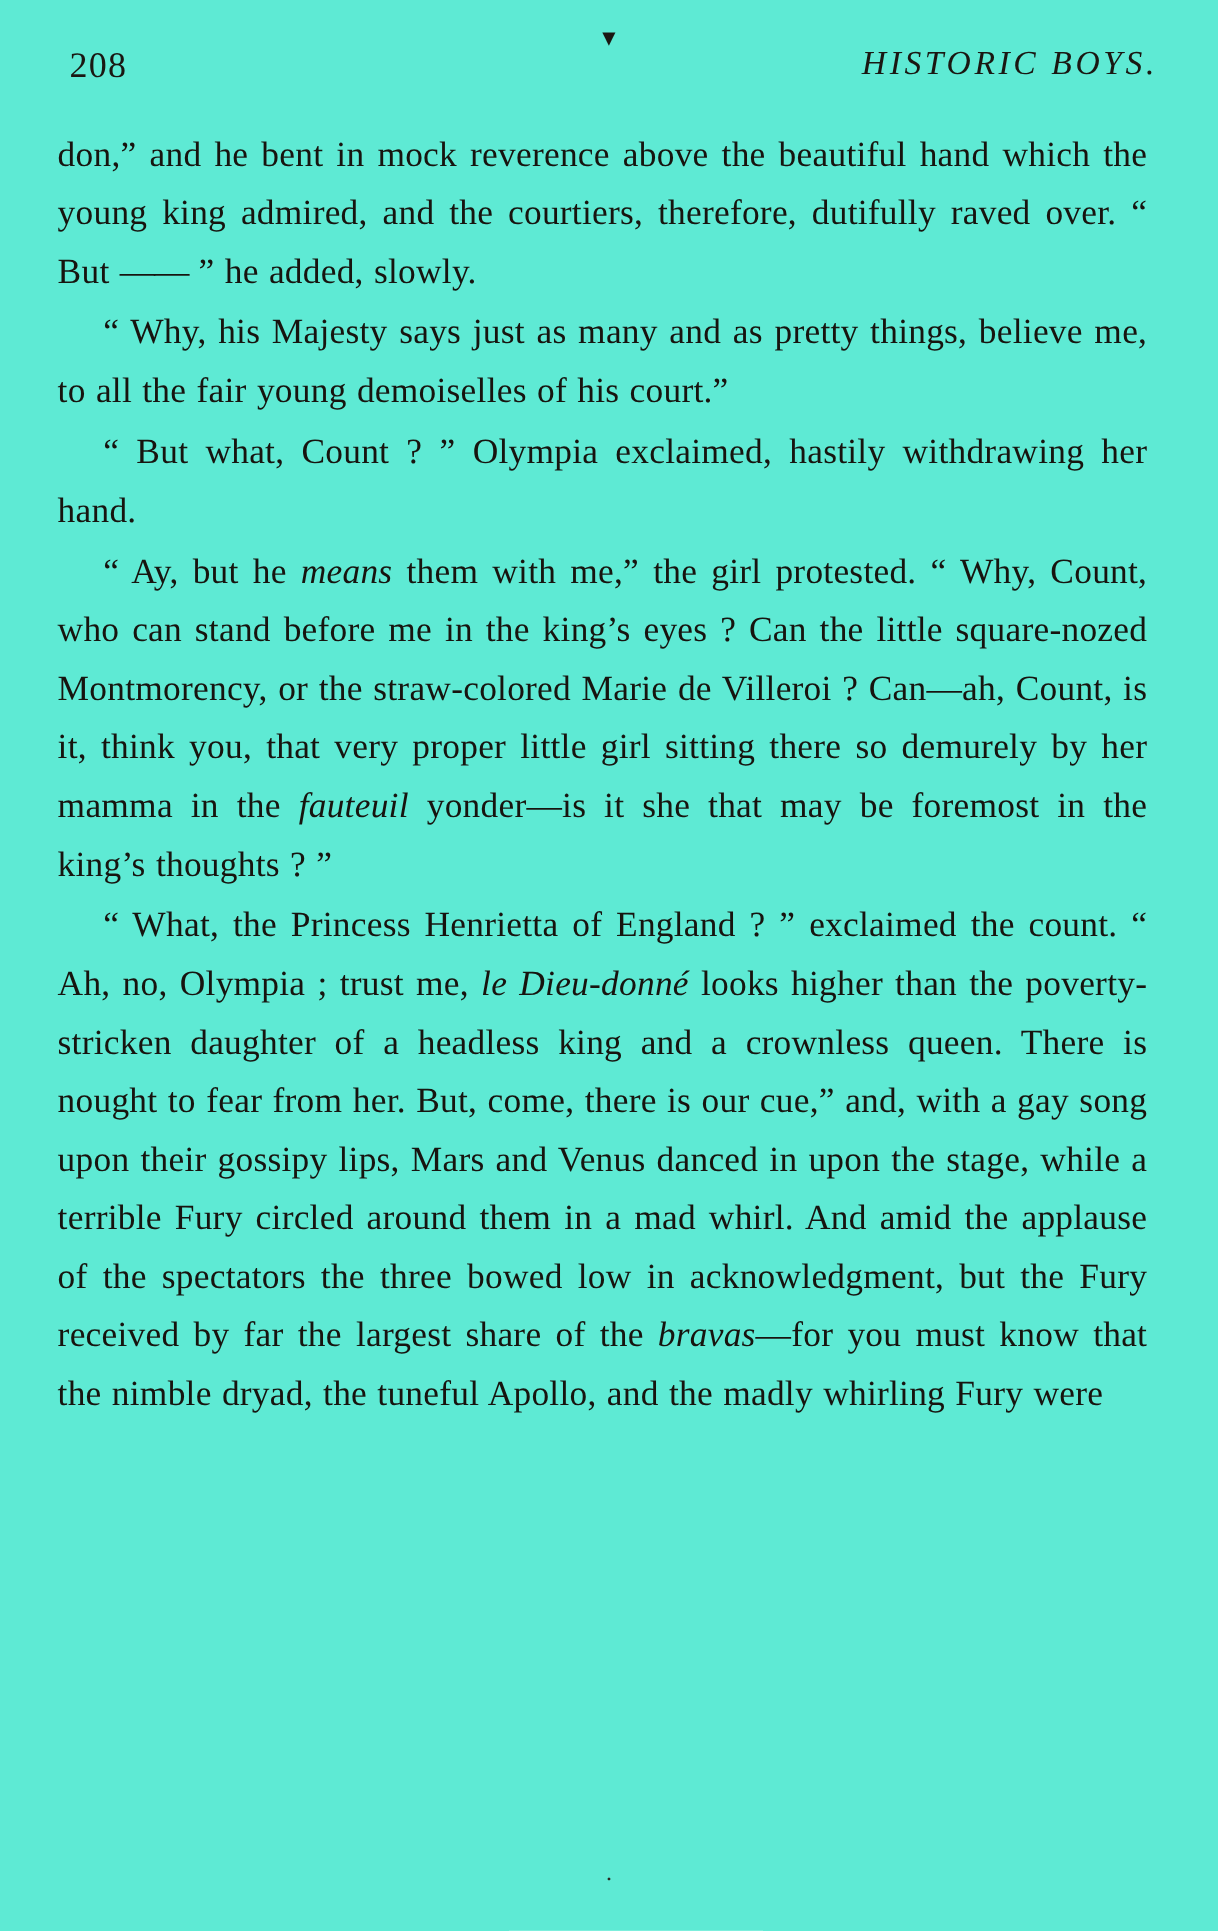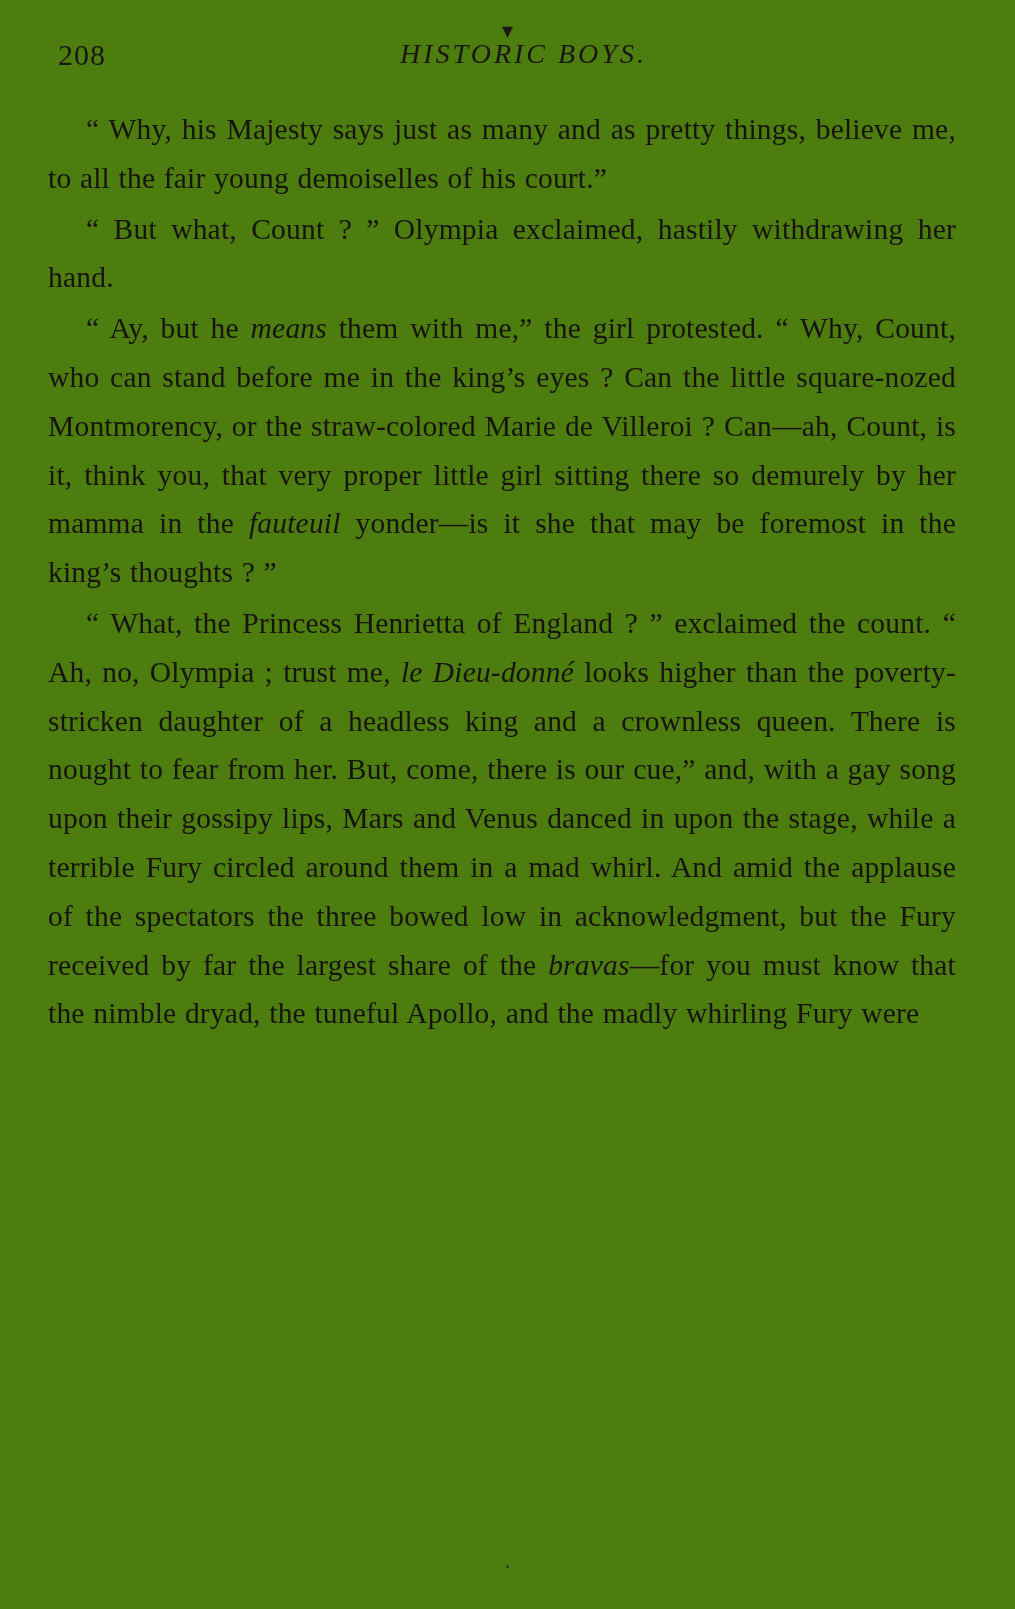--- a/index.html
+++ b/index.html
@@ -13,43 +13,43 @@
     position: relative;
     font-family: "Liberation Serif", serif;
     color: #17140f;
     overflow: hidden;
   }
   .page {
     position: absolute;
     top: 0; left: 0;
     width: 1015px;
     height: 1609px;
-    background: #4d7c0f;
+    background: #5eead4;
   }
   .header {
     position: absolute;
     top: 28px;
     left: 50px;
     width: 915px;
     height: 50px;
   }
   .folio {
     position: absolute;
     left: 8px;
     top: 10px;
     font-size: 30px;
     letter-spacing: 1px;
     color: #1a1712;
   }
   .running-head {
     position: absolute;
-    left: 16px;
+    left: 0;
     top: 10px;
     width: 915px;
-    text-align: center;
+    text-align: right;
     font-size: 28px;
     font-style: italic;
     letter-spacing: 3px;
     color: #1a1712;
   }
   .running-head-mark {
     position: absolute;
     left: 0;
     top: -8px;
     width: 915px;
@@ -94,20 +94,21 @@
 
 <div class="page">
 
   <div class="header">
     <div class="folio">208</div>
     <div class="running-head-mark">▾</div>
     <div class="running-head">HISTORIC BOYS.</div>
   </div>
 
   <div class="body-text">
+      <p><span>don,” and he bent in mock reverence above the beautiful hand which the young king admired, and the courtiers, therefore, dutifully raved over.  “ But </span><span class="dash">——</span><span> ” he added, slowly.</span></p>
       <p class="indent"><span>“ Why, his Majesty says just as many and as pretty things, believe me, to all the fair young demoiselles of his court.”</span></p>
       <p class="indent"><span>“ But what, Count ? ” Olympia exclaimed, hastily withdrawing her hand.</span></p>
       <p class="indent"><span>“ Ay, but he </span><i>means</i><span> them with me,” the girl protested. “ Why, Count, who can stand before me in the king’s eyes ?  Can the little square-nozed Montmorency, or the straw-colored Marie de Villeroi ?  Can—ah, Count, is it, think you, that very proper little girl sitting there so demurely by her mamma in the </span><i>fauteuil</i><span> yonder—is it she that may be foremost in the king’s thoughts ? ”</span></p>
       <p class="indent"><span>“ What, the Princess Henrietta of England ? ” exclaimed the count.  “ Ah, no, Olympia ; trust me, </span><i>le Dieu-donné</i><span> looks higher than the poverty-stricken daughter of a headless king and a crownless queen.  There is nought to fear from her.  But, come, there is our cue,” and, with a gay song upon their gossipy lips, Mars and Venus danced in upon the stage, while a terrible Fury circled around them in a mad whirl.  And amid the applause of the spectators the three bowed low in acknowledgment, but the Fury received by far the largest share of the </span><i>bravas</i><span>—for you must know that the nimble dryad, the tuneful Apollo, and the madly whirling Fury were</span></p>
     </div>
 
   <div class="footmark">.</div>
 
 </div>
 

